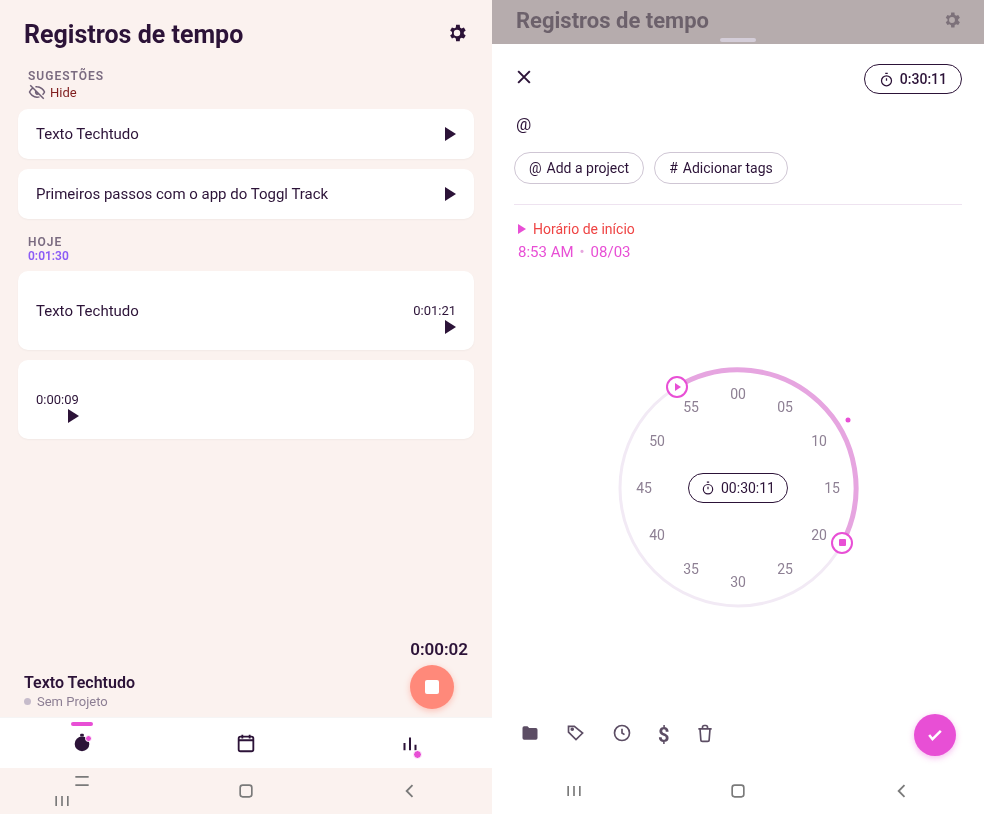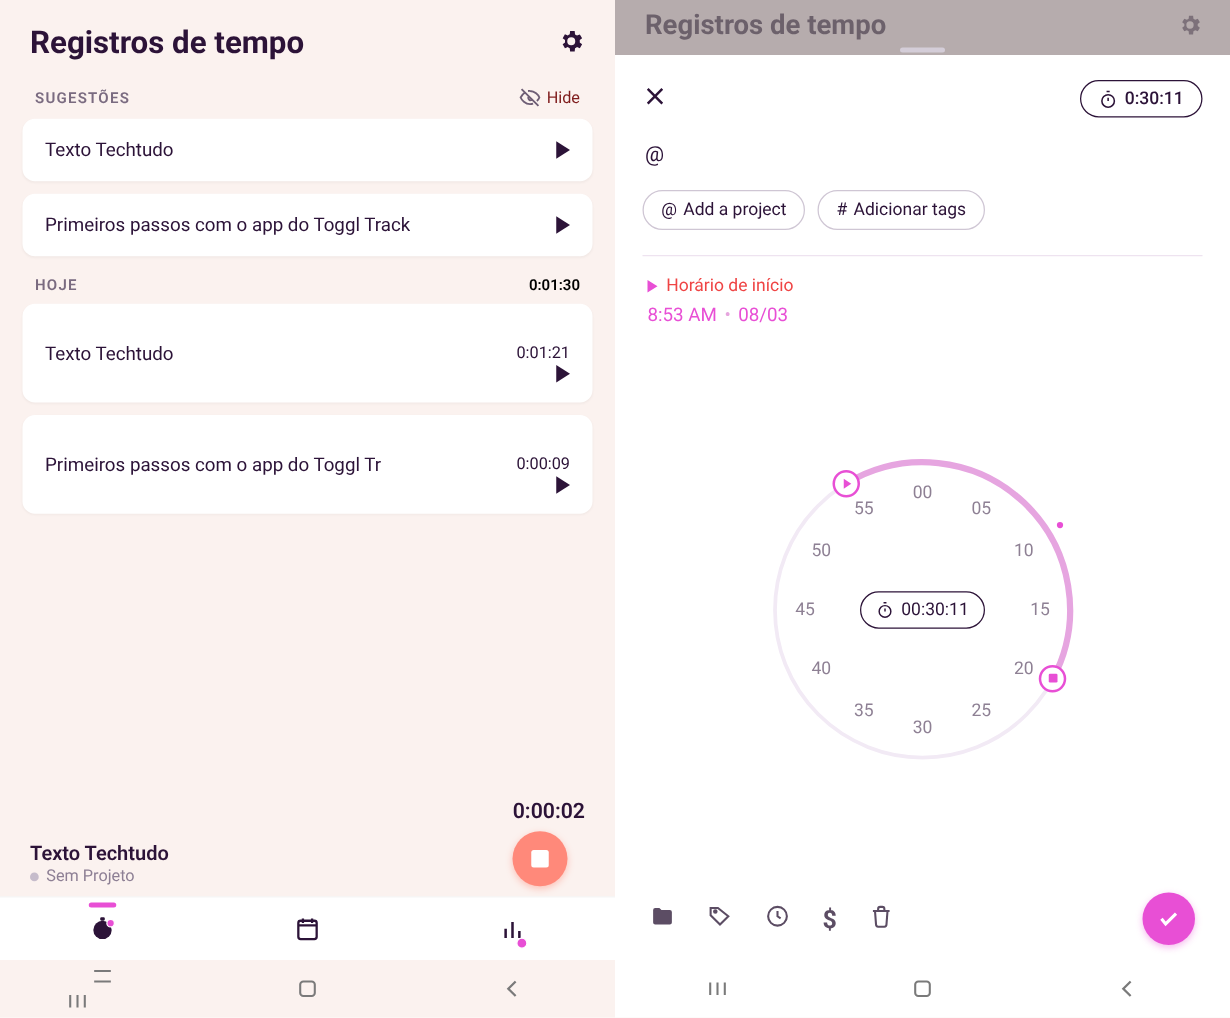--- a/index.html
+++ b/index.html
@@ -5,21 +5,21 @@
   * { box-sizing: border-box; margin: 0; padding: 0; font-family: -apple-system, BlinkMacSystemFont, "Segoe UI", Roboto, sans-serif; }
   body { background: #fff; width: 984px; height: 814px; display: flex; }
   .phone { width: 492px; height: 814px; display: flex; flex-direction: column; position: relative; }
   .phone.left { background: #fbf2ef; }
   .phone.right { background: #fff; }
 
   
   .header-l { padding: 20px 24px 14px; display:flex; justify-content:space-between; align-items:center; }
   .header-l h1 { font-size: 25px; font-weight: 700; color: #2c1338; }
   .gear { color:#2c1338; }
-  .section-row { display:flex; justify-content:space-between; align-items:center; padding: 6px 28px 8px; }
+  .section-row { display:flex; justify-content:space-between; padding: 6px 28px 8px; flex-direction: column; }
   .section-label { font-size:12px; letter-spacing:1px; color:#7a6b80; font-weight:600; }
   .hide-btn { display:flex; align-items:center; gap:4px; font-size:13px; color:#7f1d1d; }
   .cards { padding: 0 18px; }
   .card { background:#fff; border-radius:10px; padding:16px 18px; margin-bottom:10px; display:flex; align-items:center; justify-content:space-between; box-shadow: 0 1px 2px rgba(0,0,0,.04); }
   .card-title { font-size:15px; color:#2c1338; white-space:nowrap; overflow:hidden; text-overflow:ellipsis; max-width: 340px; }
   .card-right { text-align:left; display:flex; flex-direction:column; align-items:flex-end; gap:2px;margin-top:16px;}
   .card-time { font-size:13px; color:#2c1338; }
   .play-ic { width:0;height:0;border-left:11px solid #2c1338;border-top:7px solid transparent;border-bottom:7px solid transparent; }
   .spacer { flex:1; }
   .running { padding: 0 24px 8px; display:flex; justify-content:space-between; align-items:flex-end; }
@@ -104,33 +104,32 @@
       <span class="play-ic"></span>
     </div>
     <div class="card">
       <span class="card-title">Primeiros passos com o app do Toggl Track</span>
       <span class="play-ic"></span>
     </div>
   </div>
 
   <div class="section-row">
     <span class="section-label">HOJE</span>
-    <span class="section-label" style="letter-spacing:0;color:#000000;">0:01:30</span>
+    <span class="section-label" style="letter-spacing:0;color:#8b5cf6;">0:01:30</span>
   </div>
 
   <div class="cards">
     <div class="card">
       <span class="card-title">Texto Techtudo</span>
       <div class="card-right">
         <span class="card-time">0:01:21</span>
         <span class="play-ic"></span>
       </div>
     </div>
     <div class="card">
-      <span class="card-title">Primeiros passos com o app do Toggl Tr</span>
       <div class="card-right">
         <span class="card-time">0:00:09</span>
         <span class="play-ic"></span>
       </div>
     </div>
   </div>
 
   <div class="spacer"></div>
 
   <div class="running">

